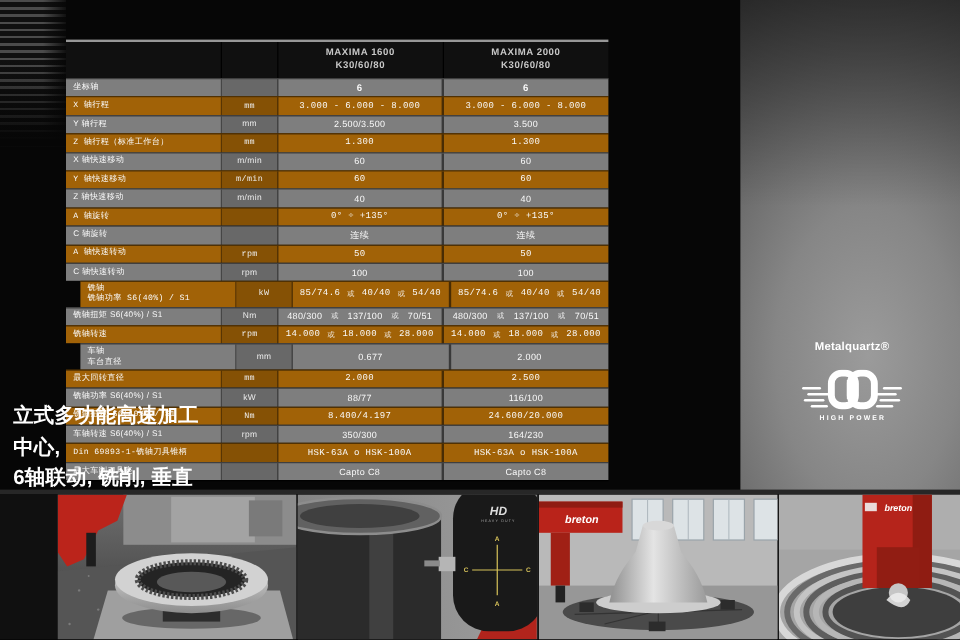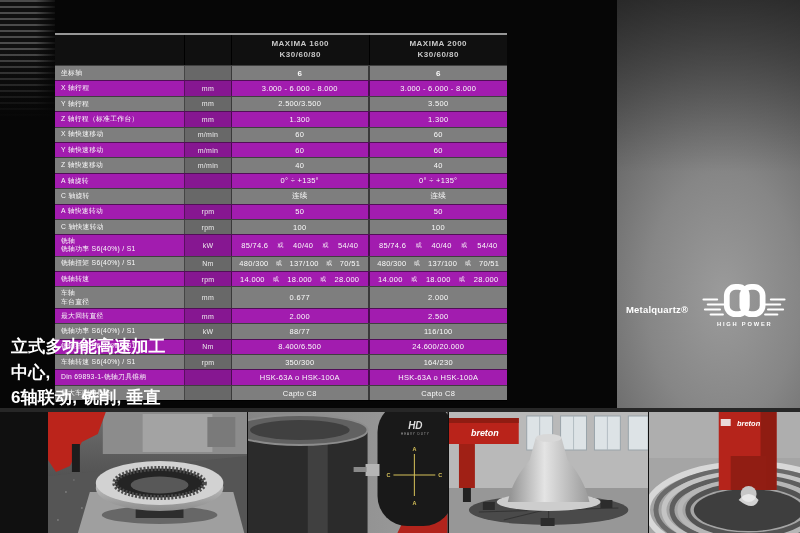--- a/index.html
+++ b/index.html
@@ -38,44 +38,44 @@
   .th{
     display:flex;flex-direction:column;justify-content:center;align-items:center;
     color:#c7c7c7;font-size:8px;font-weight:bold;letter-spacing:.5px;line-height:1.35;
     border-right:1px solid #000;
   }
   .th:last-child{border-right:none;}
   .trow{
     display:grid;grid-template-columns:130px 47px 1fr 1fr;
     min-height:14.4px;border-top:1px solid rgba(0,0,0,.5);
   }
-  .trow.section{min-height:20.4px;}
+  .trow.section{min-height:20.4px;margin-left:12px;}
   .trow.dark{background:#7e7e7e;}
-  .trow.light{background:#a21caf;}
+  .trow.light{background:#a16207;font-family:Liberation Mono, monospace;}
   .cell{
     display:flex;align-items:center;justify-content:center;
     color:#fafafa;font-size:7.5px;letter-spacing:.3px;white-space:nowrap;
   }
   .c-label{
     flex-direction:column;align-items:flex-start;justify-content:center;
     padding-left:6px;font-size:6.8px;line-height:1.3;
     border-right:1px solid rgba(0,0,0,.45);
   }
   .c-unit{
     background:rgba(0,0,0,.17);font-size:7px;color:#ececec;
     border-right:1px solid rgba(0,0,0,.45);
   }
   .c-val{justify-content:space-evenly;}
   .c-val.first{border-right:2px solid rgba(0,0,0,.55);}
   .c-val .sep{font-size:6px;opacity:.9;}
   .trow.em .c-val span{font-weight:bold;font-size:8px;}
   .sec{display:block;font-size:6.8px;}
 
   
-  .brand-row{position:absolute;left:9px;top:284px;width:168px;display:flex;align-items:center;gap:13px;}
+  .brand-row{position:absolute;left:9px;top:284px;width:168px;display:flex;align-items:center;gap:13px;flex-direction:column;}
   .brand-name{color:#fff;font-size:9.5px;font-weight:bold;letter-spacing:.2px;white-space:nowrap;}
   .hp-logo{flex:0 0 auto;}
   .panel-desc{
     position:absolute;left:11px;top:334px;width:166px;
     color:#fff;font-size:17px;font-weight:bold;line-height:1.5;letter-spacing:.2px;
   }
   
   .photos{
     position:absolute;left:0;top:412px;width:800px;height:121px;
     display:grid;grid-template-columns:1fr 1fr 1fr 1fr;gap:1px;background:#101010;padding-left:48px;
@@ -370,21 +370,21 @@
         </div>
       </div>
       <div class="trow light">
         <div class="cell c-label">
           <span>铣轴扭矩 S6(40%) / S1</span>
         </div>
         <div class="cell c-unit">
           <span>Nm</span>
         </div>
         <div class="cell c-val first">
-          <span>8.400/6.500</span>
+          <span>8.400/4.197</span>
         </div>
         <div class="cell c-val">
           <span>24.600/20.000</span>
         </div>
       </div>
       <div class="trow dark">
         <div class="cell c-label">
           <span>车轴转速 S6(40%) / S1</span>
         </div>
         <div class="cell c-unit">

